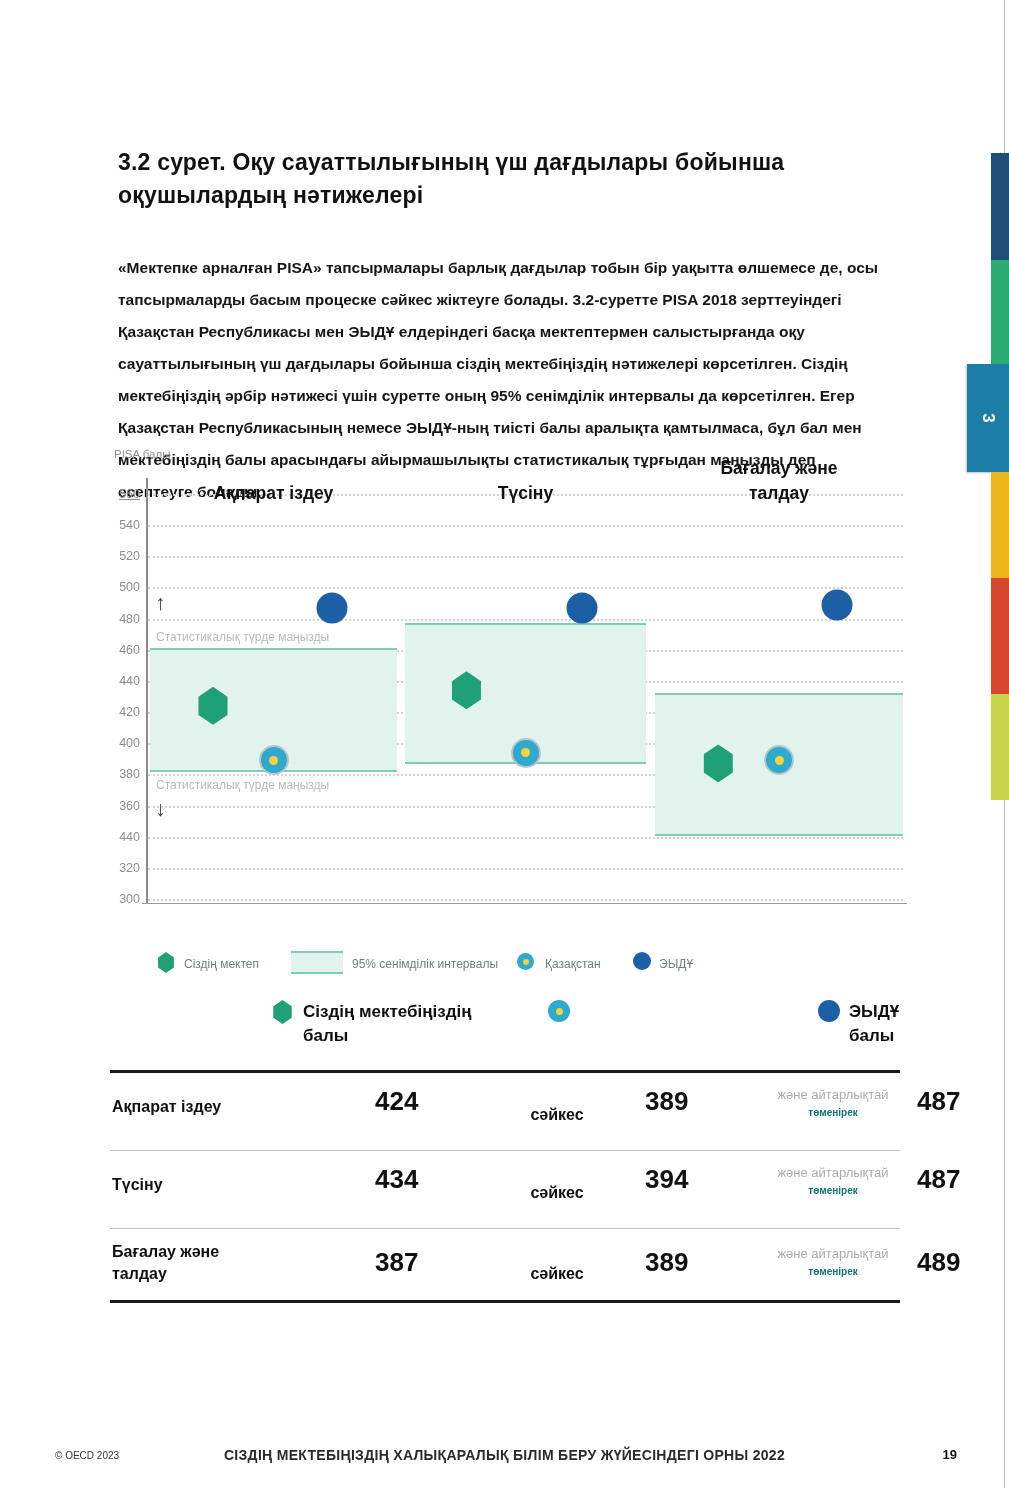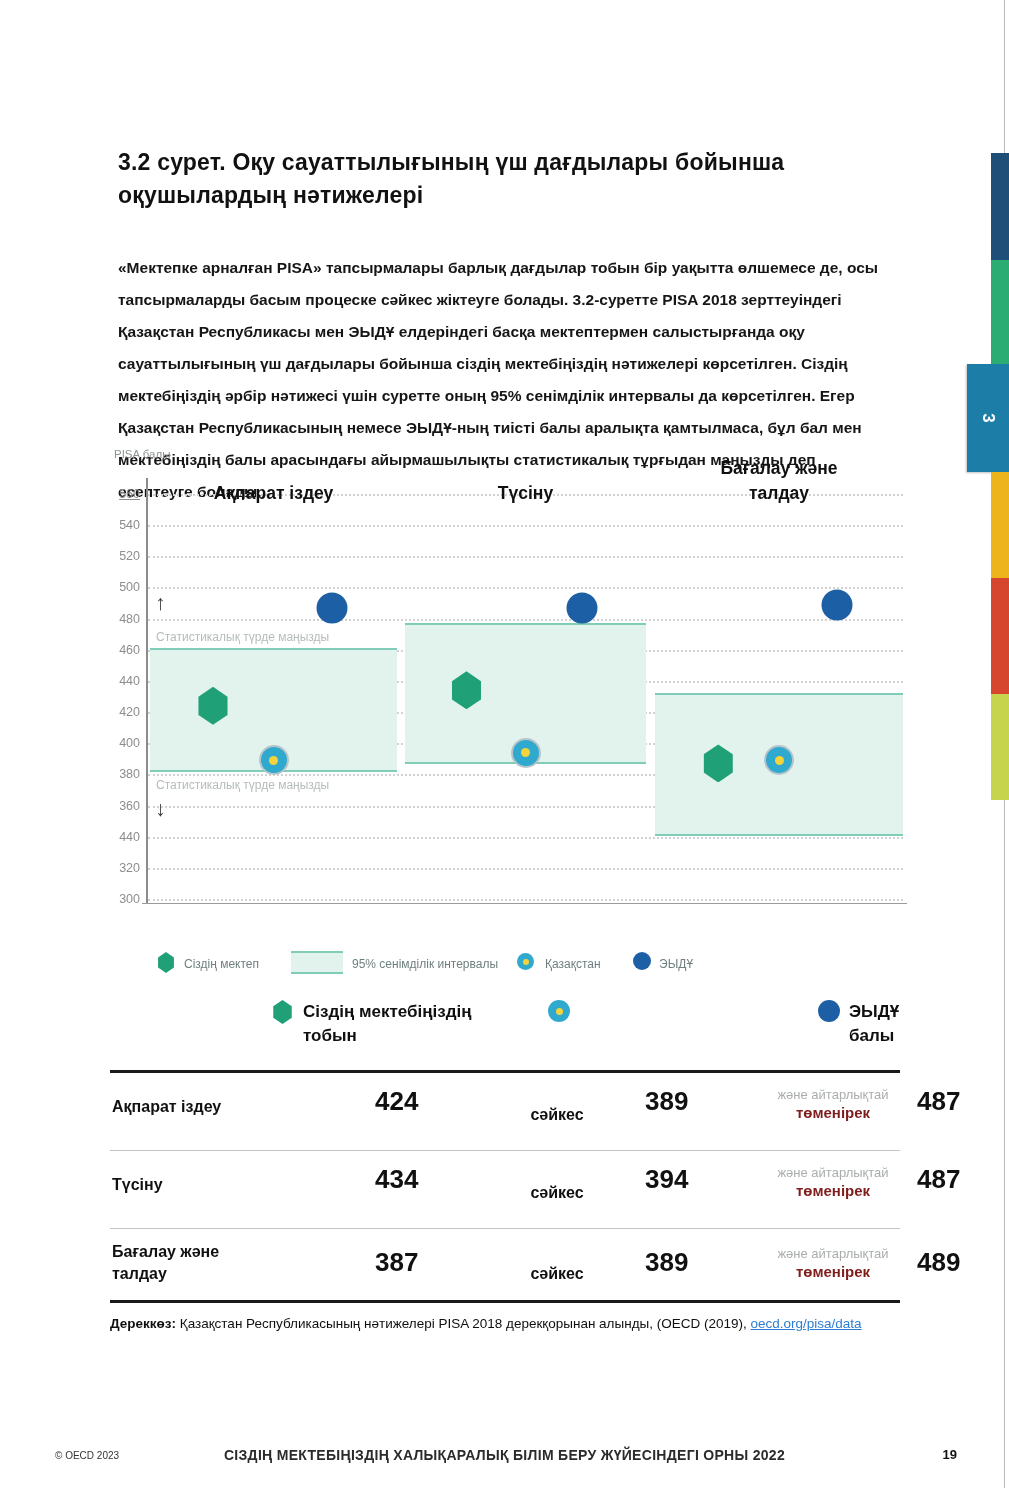--- a/index.html
+++ b/index.html
@@ -54,21 +54,21 @@
 
   
   .t-line{position:absolute;left:110px;width:790px;background:#1a1a1a;}
   .t-sep{position:absolute;left:110px;width:790px;height:1px;background:#c3c3c3;}
   .t-row{position:absolute;left:110px;width:790px;}
   .t-label{position:absolute;left:2px;width:160px;font-weight:800;font-size:16px;line-height:22px;}
   .t-val{position:absolute;width:110px;text-align:left;font-weight:800;font-size:26px;}
   .t-match{position:absolute;width:110px;text-align:center;font-weight:800;font-size:16px;}
   .t-cmp{position:absolute;width:170px;text-align:center;}
   .t-cmp .c1{font-size:13px;color:#a9adad;line-height:17px;}
-  .t-cmp .c2{font-weight:800;font-size:15px;color:#7f1d1d;line-height:19px;}
+  .t-cmp .c2{font-weight:800;font-size:10px;color:#0f766e;line-height:19px;}
 
   .source{position:absolute;left:110px;top:1316px;width:800px;font-size:13.5px;color:#101010;}
   .source b{font-weight:800;}
   .source a{color:#2d7dd2;text-decoration:underline;cursor:pointer;}
 
   .foot-left{position:absolute;left:55px;top:1450px;font-size:10px;color:#333;}
   .foot-center{position:absolute;left:0;top:1447px;width:1009px;text-align:center;
                font-size:14px;font-weight:700;letter-spacing:.3px;color:#2b2b2b;}
   .foot-page{position:absolute;right:52px;top:1447px;font-size:13px;font-weight:800;color:#111;}
 </style>
@@ -161,21 +161,21 @@
   <div class="legend-swatch" style="left:291px;top:951px;width:52px;height:19px;"></div>
   <div class="legend-item-label" style="left:352px;top:957px;">95% сенімділік интервалы</div>
   <div class="legend-kz" style="left:517px;top:953px;width:17px;height:17px;">
       <i></i>
     </div>
   <div class="legend-item-label" style="left:545px;top:957px;">Қазақстан</div>
   <div class="legend-oecd" style="left:633px;top:952px;width:18px;height:18px;"></div>
   <div class="legend-item-label" style="left:659px;top:957px;">ЭЫДҰ</div>
 
   <div class="th-hex" style="left:272px;top:1000px;width:21px;height:24px;"></div>
-  <div class="th-label" style="left:303px;top:1000px;width:185px;">Сіздің мектебіңіздің тобын</div>
+  <div class="th-label" style="left:303px;top:1000px;width:185px;">Сіздің мектебіңіздің балы</div>
   <div class="th-kz" style="left:548px;top:1000px;width:22px;height:22px;">
       <i></i>
     </div>
   <div class="th-oecd" style="left:818px;top:1000px;width:22px;height:22px;"></div>
   <div class="th-label" style="left:849px;top:1000px;width:70px;">ЭЫДҰ балы</div>
 
   <div class="t-line" style="top:1070px;height:3px;"></div>
   <div class="t-sep" style="top:1150px;"></div>
   <div class="t-sep" style="top:1228px;"></div>
   <div class="t-line" style="top:1300px;height:3px;"></div>
@@ -209,21 +209,18 @@
     <div class="t-val" style="left:265px;top:18px;">387</div>
     <div class="t-match" style="left:392px;top:36px;">сәйкес</div>
     <div class="t-val" style="left:535px;top:18px;">389</div>
     <div class="t-cmp" style="left:638px;top:16px;">
       <div class="c1">және айтарлықтай</div>
       <div class="c2">төменірек</div>
     </div>
     <div class="t-val" style="left:807px;top:18px;">489</div>
   </div>
 
-  <div class="source">
-    <b>Дереккөз:</b><span> Қазақстан Республикасының нәтижелері PISA 2018 дерекқорынан алынды, (OECD (2019), </span><a>oecd.org/pisa/data</a>
-  </div>
 
   <div class="foot-left">© OECD 2023</div>
   <div class="foot-center">СІЗДІҢ МЕКТЕБІҢІЗДІҢ ХАЛЫҚАРАЛЫҚ БІЛІМ БЕРУ ЖҮЙЕСІНДЕГІ ОРНЫ 2022</div>
   <div class="foot-page">19</div>
 
 </div>
 
 </body></html>

